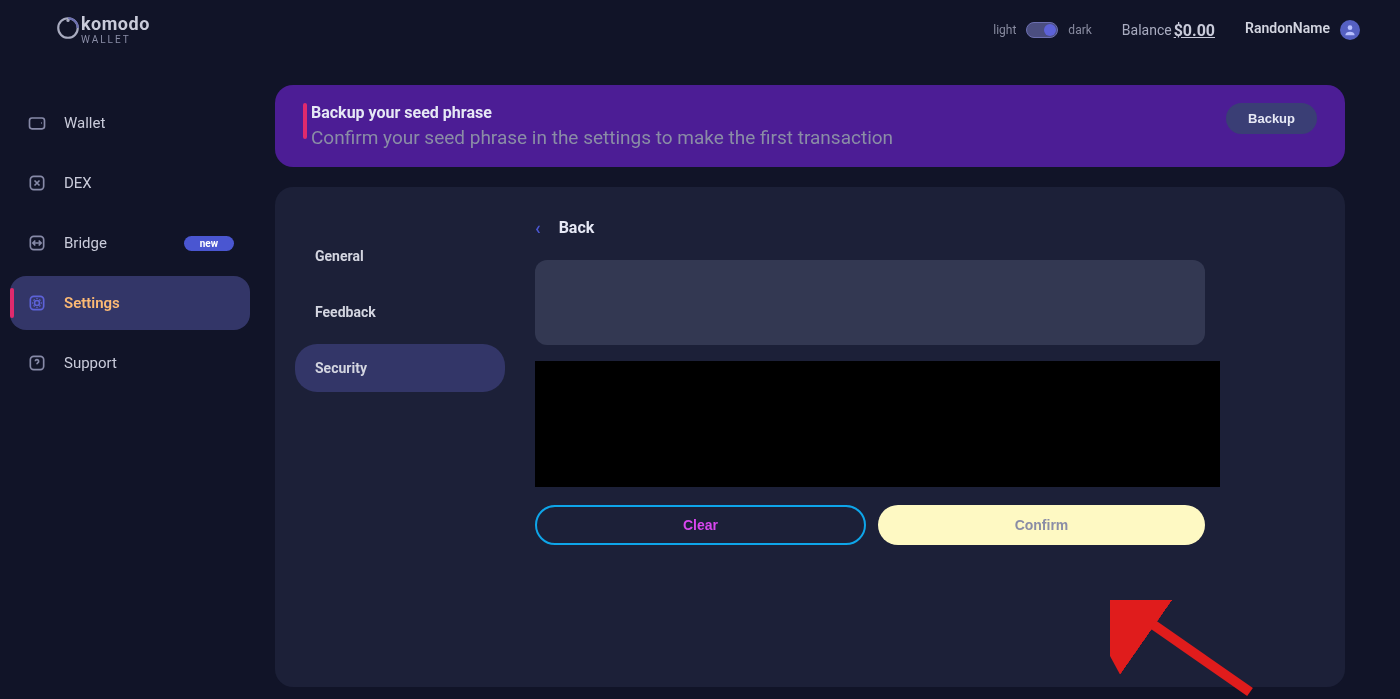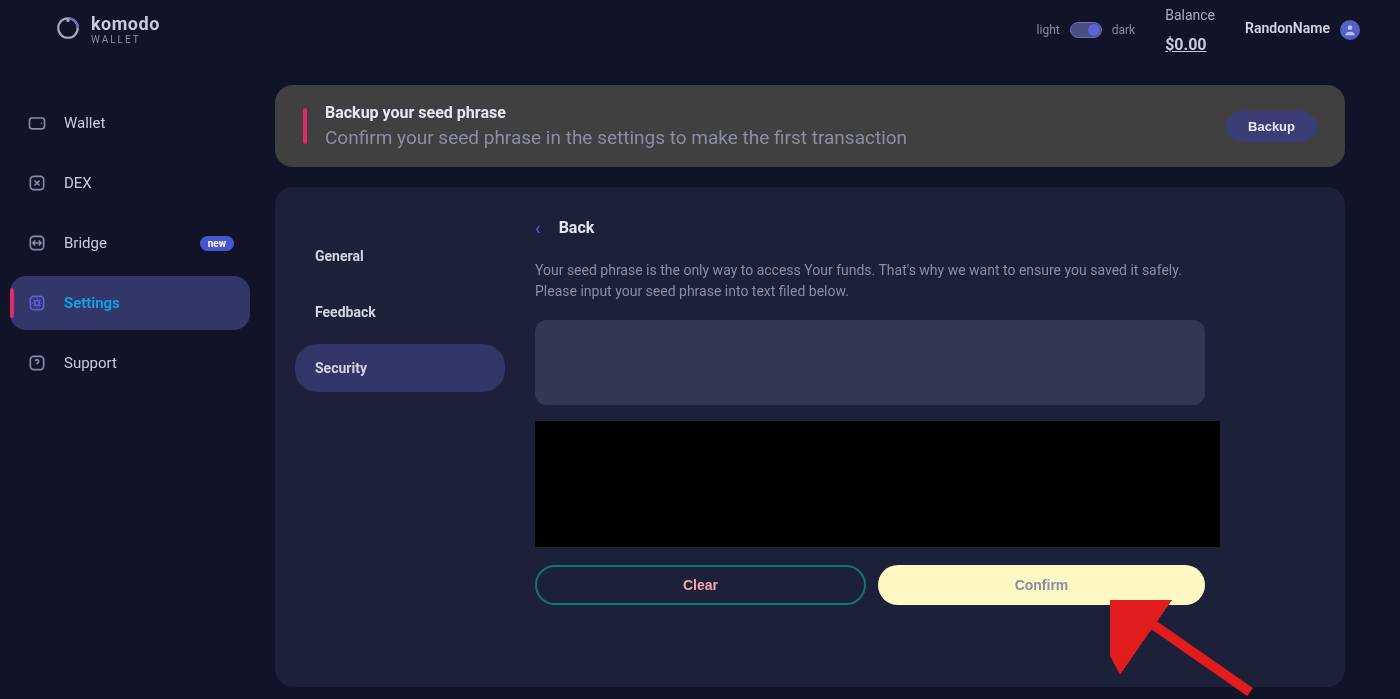--- a/index.html
+++ b/index.html
@@ -14,74 +14,74 @@
   .header {
     height: 60px;
     display: flex;
     align-items: center;
     padding: 0 40px 0 55px;
     justify-content: space-between;
   }
   .logo {
     display: flex;
     align-items: center;
-    gap: 10px;
+    gap: 0;
     color: #a9acc0;
   }
   .logo-text { display: flex; flex-direction: column; line-height: 1; }
   .logo-text .brand { font-weight: 700; font-size: 18px; letter-spacing: 0.5px; color:#c9cbda;}
   .logo-text .sub { font-size: 10px; letter-spacing: 2px; color:#8a8da6; margin-top:2px;}
   .header-right { display:flex; align-items:center; gap:30px; }
   .theme-switch { display:flex; align-items:center; gap:10px; font-size:12px; color:#888ba0;}
   .toggle {
     width:32px; height:16px; border-radius:10px; background:#4b4e80;
     border:1px solid #6c6fb0; position:relative;
   }
   .toggle::after {
     content:""; position:absolute; right:1px; top:1px; width:12px; height:12px;
     border-radius:50%; background:#5d62d8;
   }
-  .balance { font-size:14px; color:#c9cbda; display:flex; gap:12px; align-items:flex-start;flex-direction:column;}
+  .balance { font-size:14px; color:#c9cbda; display:flex; gap:2px; align-items:center;}
   .balance-label { color:#a9acc0; }
   .balance-value { font-weight:700; font-size:16px;text-decoration:underline; }
   .user { display:flex; gap:10px; font-size:14px; color:#d3d5e0; font-weight:600;}
   .avatar { width:20px; height:20px; border-radius:50%; background:#5560c2; display:flex; align-items:center; justify-content:center;}
 
   
   .app { display:flex; height: calc(699px - 60px); }
   .sidebar {
     width: 260px;
     padding: 30px 10px 0 10px;
   }
   .side-item {
     display:flex; align-items:center; gap:16px;
     padding: 16px 16px; border-radius: 16px;
     font-size: 15px; color:#c9cbda; cursor:pointer;
     margin: 6px 0;
     position:relative;
   }
   .side-item .icon { width:22px; height:22px; display:flex; align-items:center; justify-content:center; color:#878aa8;}
   .side-item.active {
-    background:#333668; color:#0ea5e9; font-weight:600;
+    background:#333668; color:#fdba74; font-weight:600;
   }
   .side-item.active::before {
     content:""; position:absolute; left:0; top:12px; bottom:12px; width:4px;
     background:#e02a6d; border-radius:4px;
   }
   .side-item.active .icon { color:#5d62d8; }
   .badge-new {
     background:#4a56d1; color:#fff; font-size:10px; font-weight:700;
-    padding:2px 8px; border-radius:10px; margin-left:auto;
+    padding:2px 16px; border-radius:10px; margin-left:auto;
   }
 
   
   .main { flex:1; padding: 25px 55px 0 15px; }
   .banner {
-    background:#404040; border-radius:18px; padding:18px 28px;
-    display:flex; align-items:center; gap:18px;
+    background:#4c1d95; border-radius:18px; padding:18px 28px;
+    display:flex; align-items:flex-start; gap:4px;
     margin-bottom: 20px;
   }
   .banner-bar { width:4px; height:36px; background:#e02a6d; border-radius:4px; }
   .banner-text { flex:1; }
   .banner-title { font-size:16px; font-weight:700; color:#e6e8f5; margin-bottom:4px;}
   .banner-sub { font-size:19px; color:#8a8da6; }
   .banner-btn {
     background:#3a3e75; color:#e6e8f5; border:none; border-radius:20px;
     padding:8px 22px; font-size:13px; font-weight:600; cursor:pointer;
   }
@@ -107,21 +107,21 @@
   .seed-input {
     width:670px; height:85px; border-radius:12px; background:#333852; border:none; outline:none;
     padding:14px; color:#e6e8f5; font-size:14px; resize:none; margin-bottom:12px;
   }
   .black-box { width:685px; height:126px; background:#000; margin-bottom:18px;}
   .btn-row { display:flex; gap:12px; width:670px;}
   .btn {
     flex:1; height:40px; border-radius:20px; font-size:14px; font-weight:700;
     cursor:pointer; display:flex; align-items:center; justify-content:center;
   }
-  .btn-clear { background:transparent; border:2px solid #0f766e; color:#fca5a5;}
+  .btn-clear { background:transparent; border:2px solid #0ea5e9; color:#d946ef;}
   .btn-confirm { background:#fef9c3; border:none; color:#8a8da6;}
 
   
   .arrow-ann {
     position:absolute; left:1110px; top:600px; pointer-events:none;
   }
 </style>
 </head>
 <body>
 
@@ -234,21 +234,20 @@
         <div class="tab active">
           <span>Security</span>
         </div>
       </div>
 
       <div class="panel">
         <div class="back-row">
           <span class="chev">‹</span>
           <span class="back-text">Back</span>
         </div>
-        <p>Your seed phrase is the only way to access Your funds. That's why we want to ensure you saved it safely. Please input your seed phrase into text filed below.</p>
         <textarea class="seed-input" style=""></textarea>
         <div class="black-box"></div>
         <div class="btn-row">
           <button class="btn btn-clear">Clear</button>
           <button class="btn btn-confirm">Confirm</button>
         </div>
       </div>
     </div>
   </div>
 </div>

